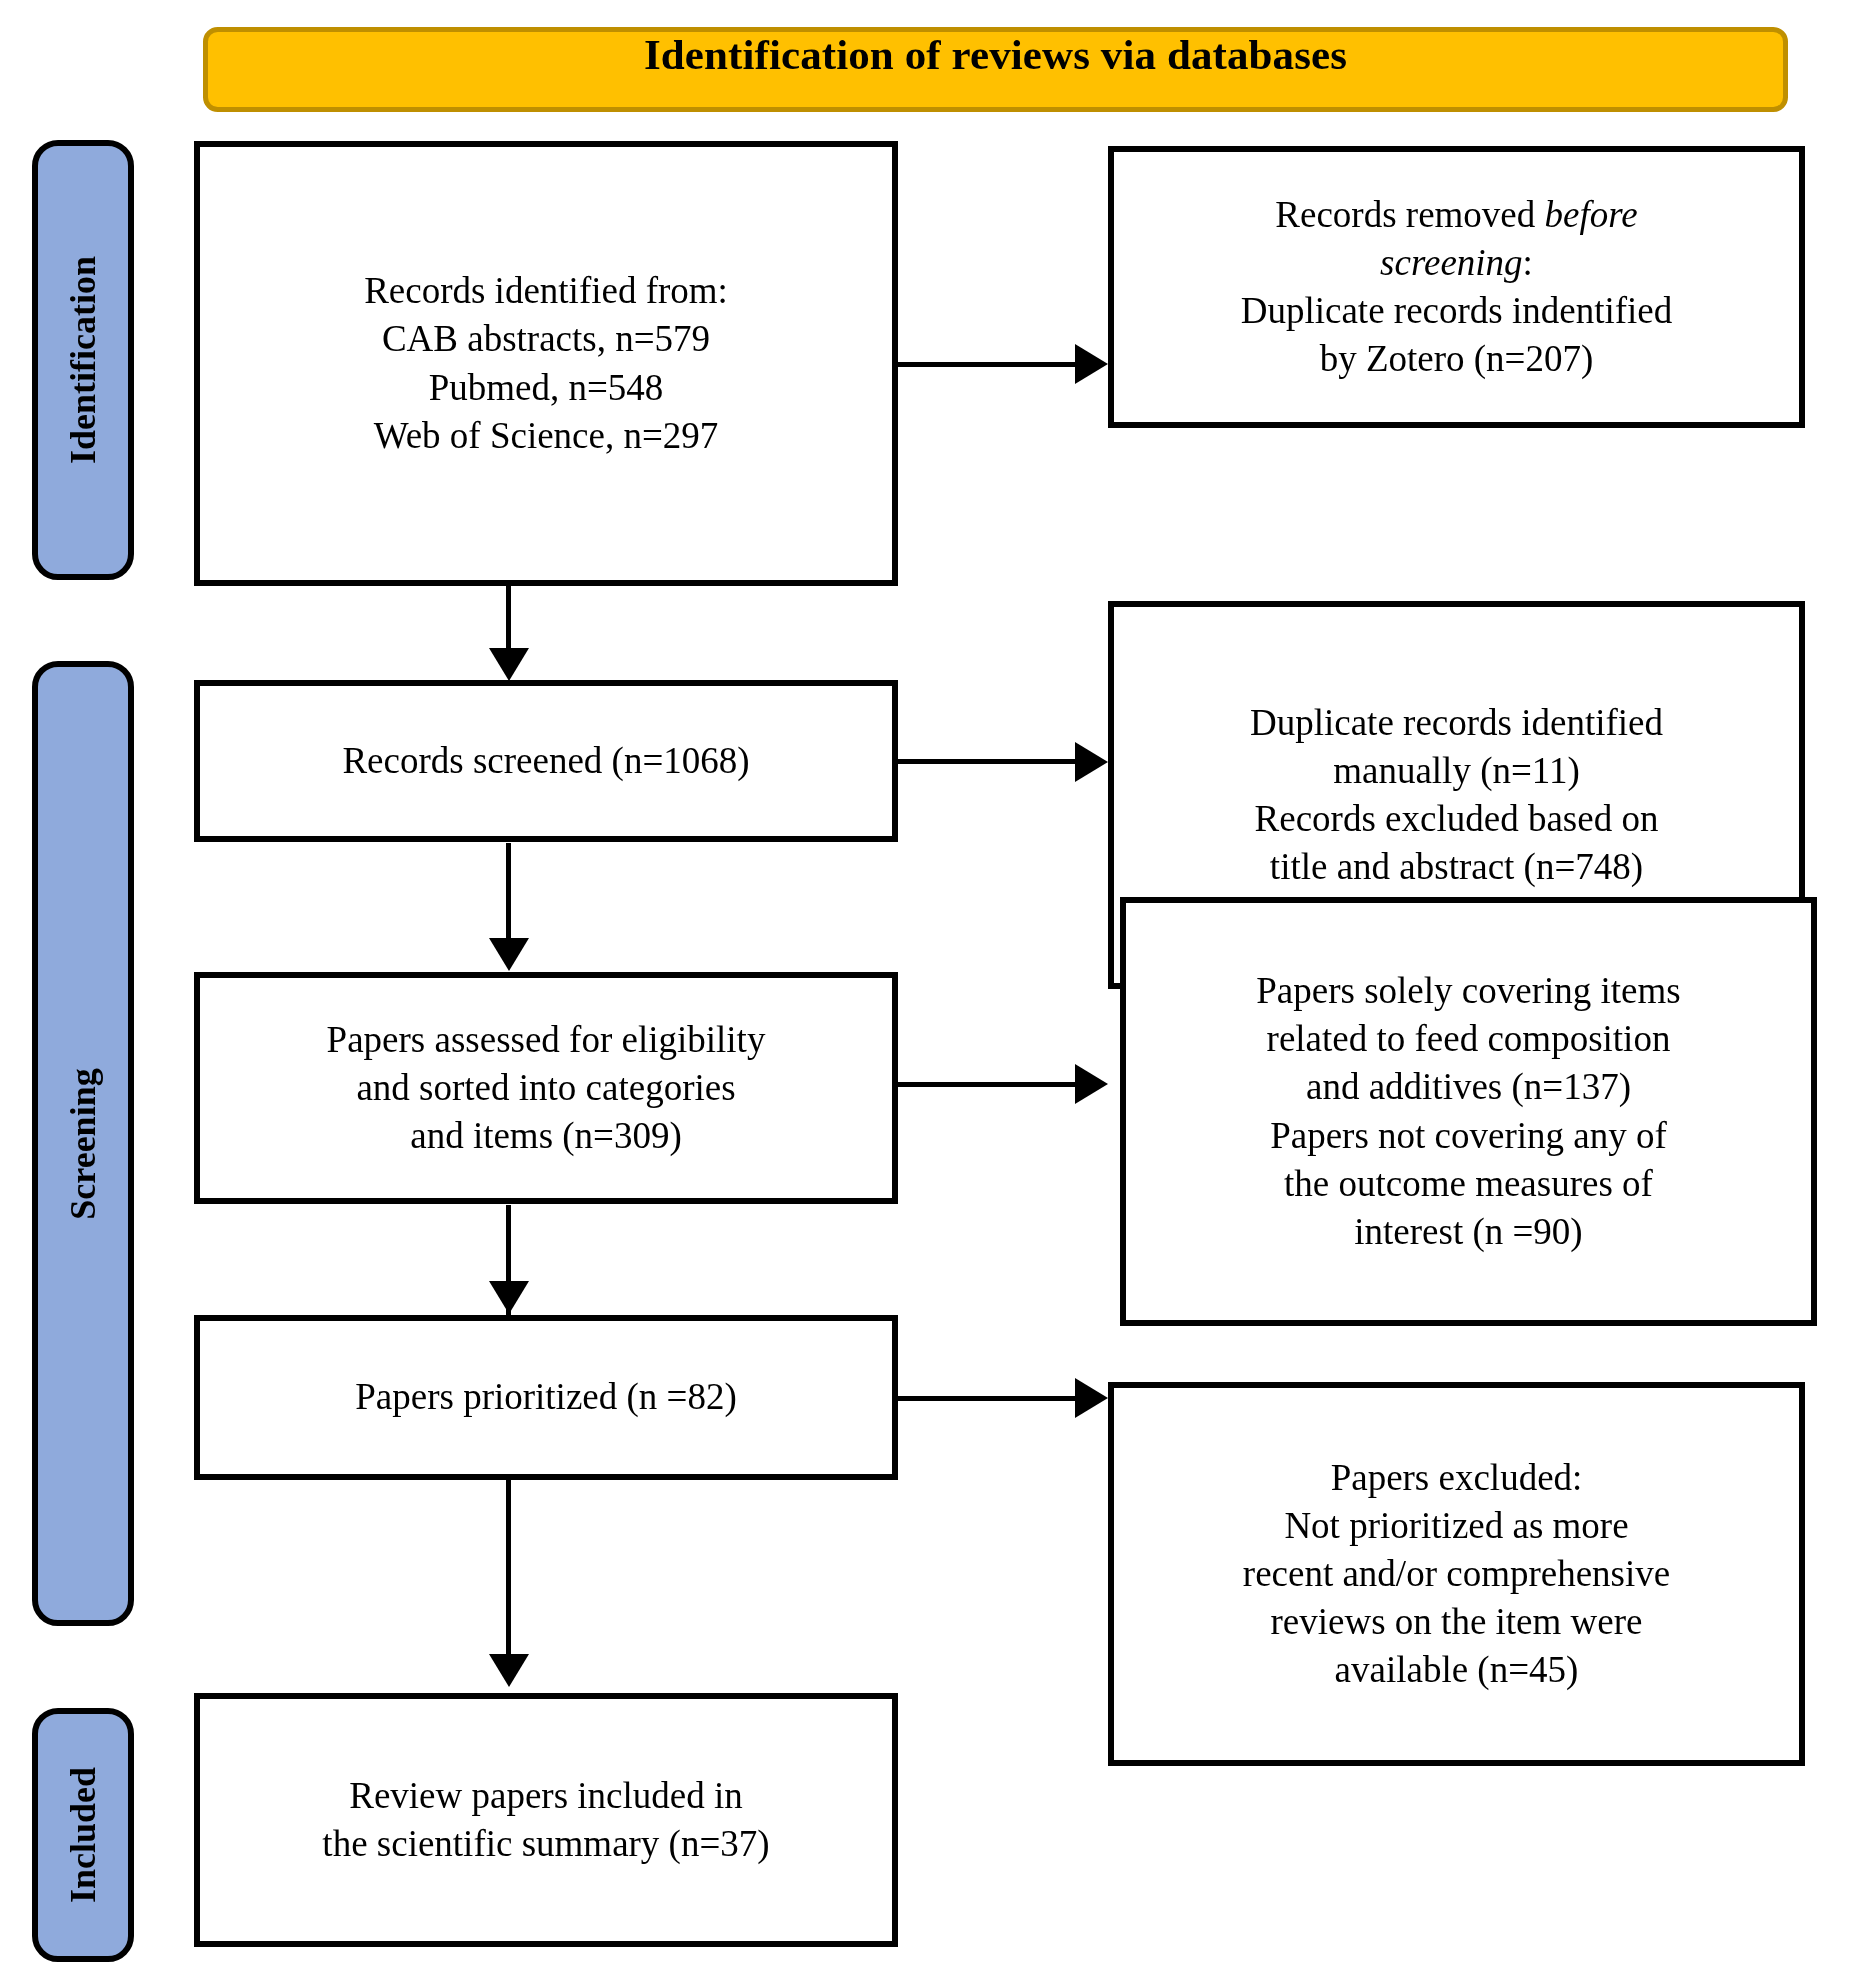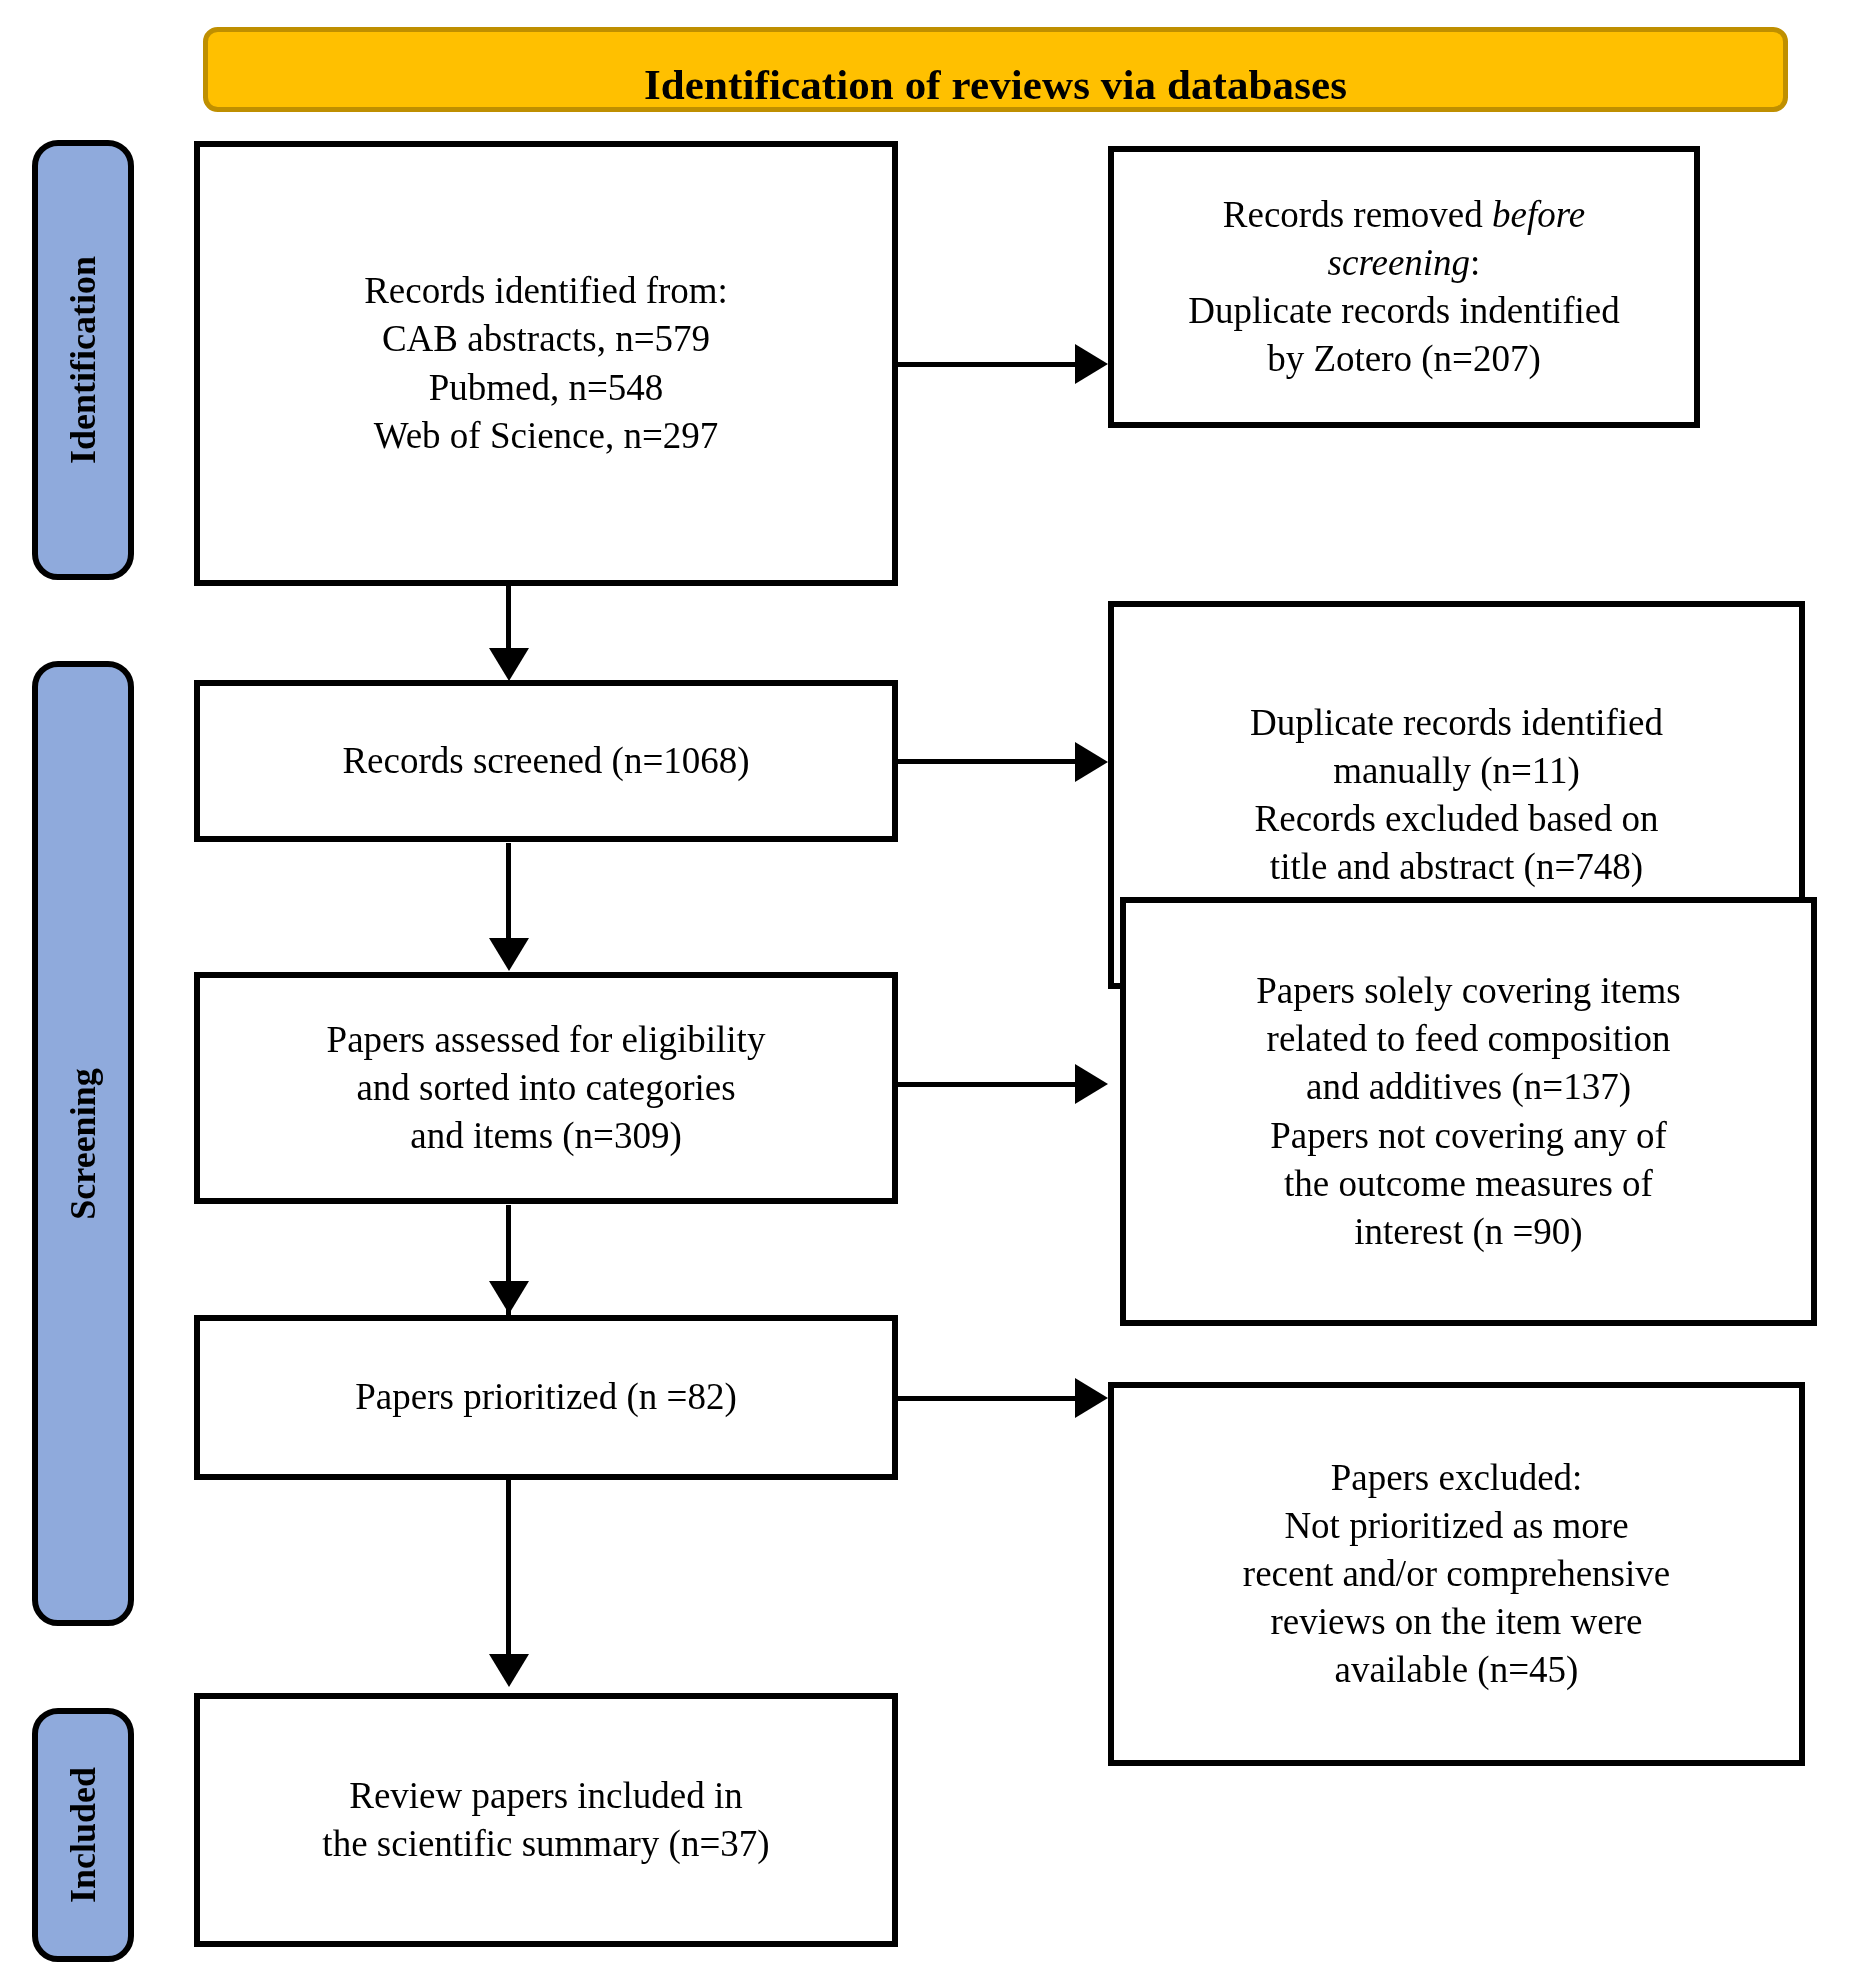--- a/index.html
+++ b/index.html
@@ -26,21 +26,21 @@
     position: absolute;
     left: 203px;
     top: 27px;
     width: 1585px;
     height: 85px;
     background: #FFC000;
     border: 5.1px solid #BF8F00;
     border-radius: 14.7px;
     box-sizing: border-box;
     display: flex;
-    align-items: flex-end;
+    align-items: flex-start;
     justify-content: center;
   }
   .banner-title {
     font-size: 43px;
     font-weight: bold;
     letter-spacing: 0.1px;
     color: #000000;
     text-align: center;
     line-height: 1.05;
   }
@@ -90,21 +90,21 @@
   .box-text .it { font-style: italic; }
 
   
   .b-identified  { left: 194px; top: 141px;  width: 704px; height: 445px; }
   .b-screened    { left: 194px; top: 680px; width: 704px; height: 162px; }
   .b-eligibility { left: 194px; top: 972px; width: 704px; height: 232px; }
   .b-prioritized { left: 194px; top: 1315px; width: 704px; height: 165px; }
   .b-included    { left: 194px; top: 1693px; width: 704px; height: 254px; }
 
   
-  .b-removed     { left: 1108px; top: 146px;  width: 592px; height: 282px; }
+  .b-removed     { left: 1108px; top: 146px;  width: 697px; height: 282px; }
   .b-dupmanual   { left: 1108px; top: 601px; width: 697px; height: 388px; }
   .b-feedcomp    { left: 1108px; top: 897px; width: 697px; height: 429px; margin-left: 12px; }
   .b-excluded    { left: 1108px; top: 1382px; width: 697px; height: 384px; }
 
   
   .conn-v {
     position: absolute;
     width: 5.1px;
     background: #000000;
   }

